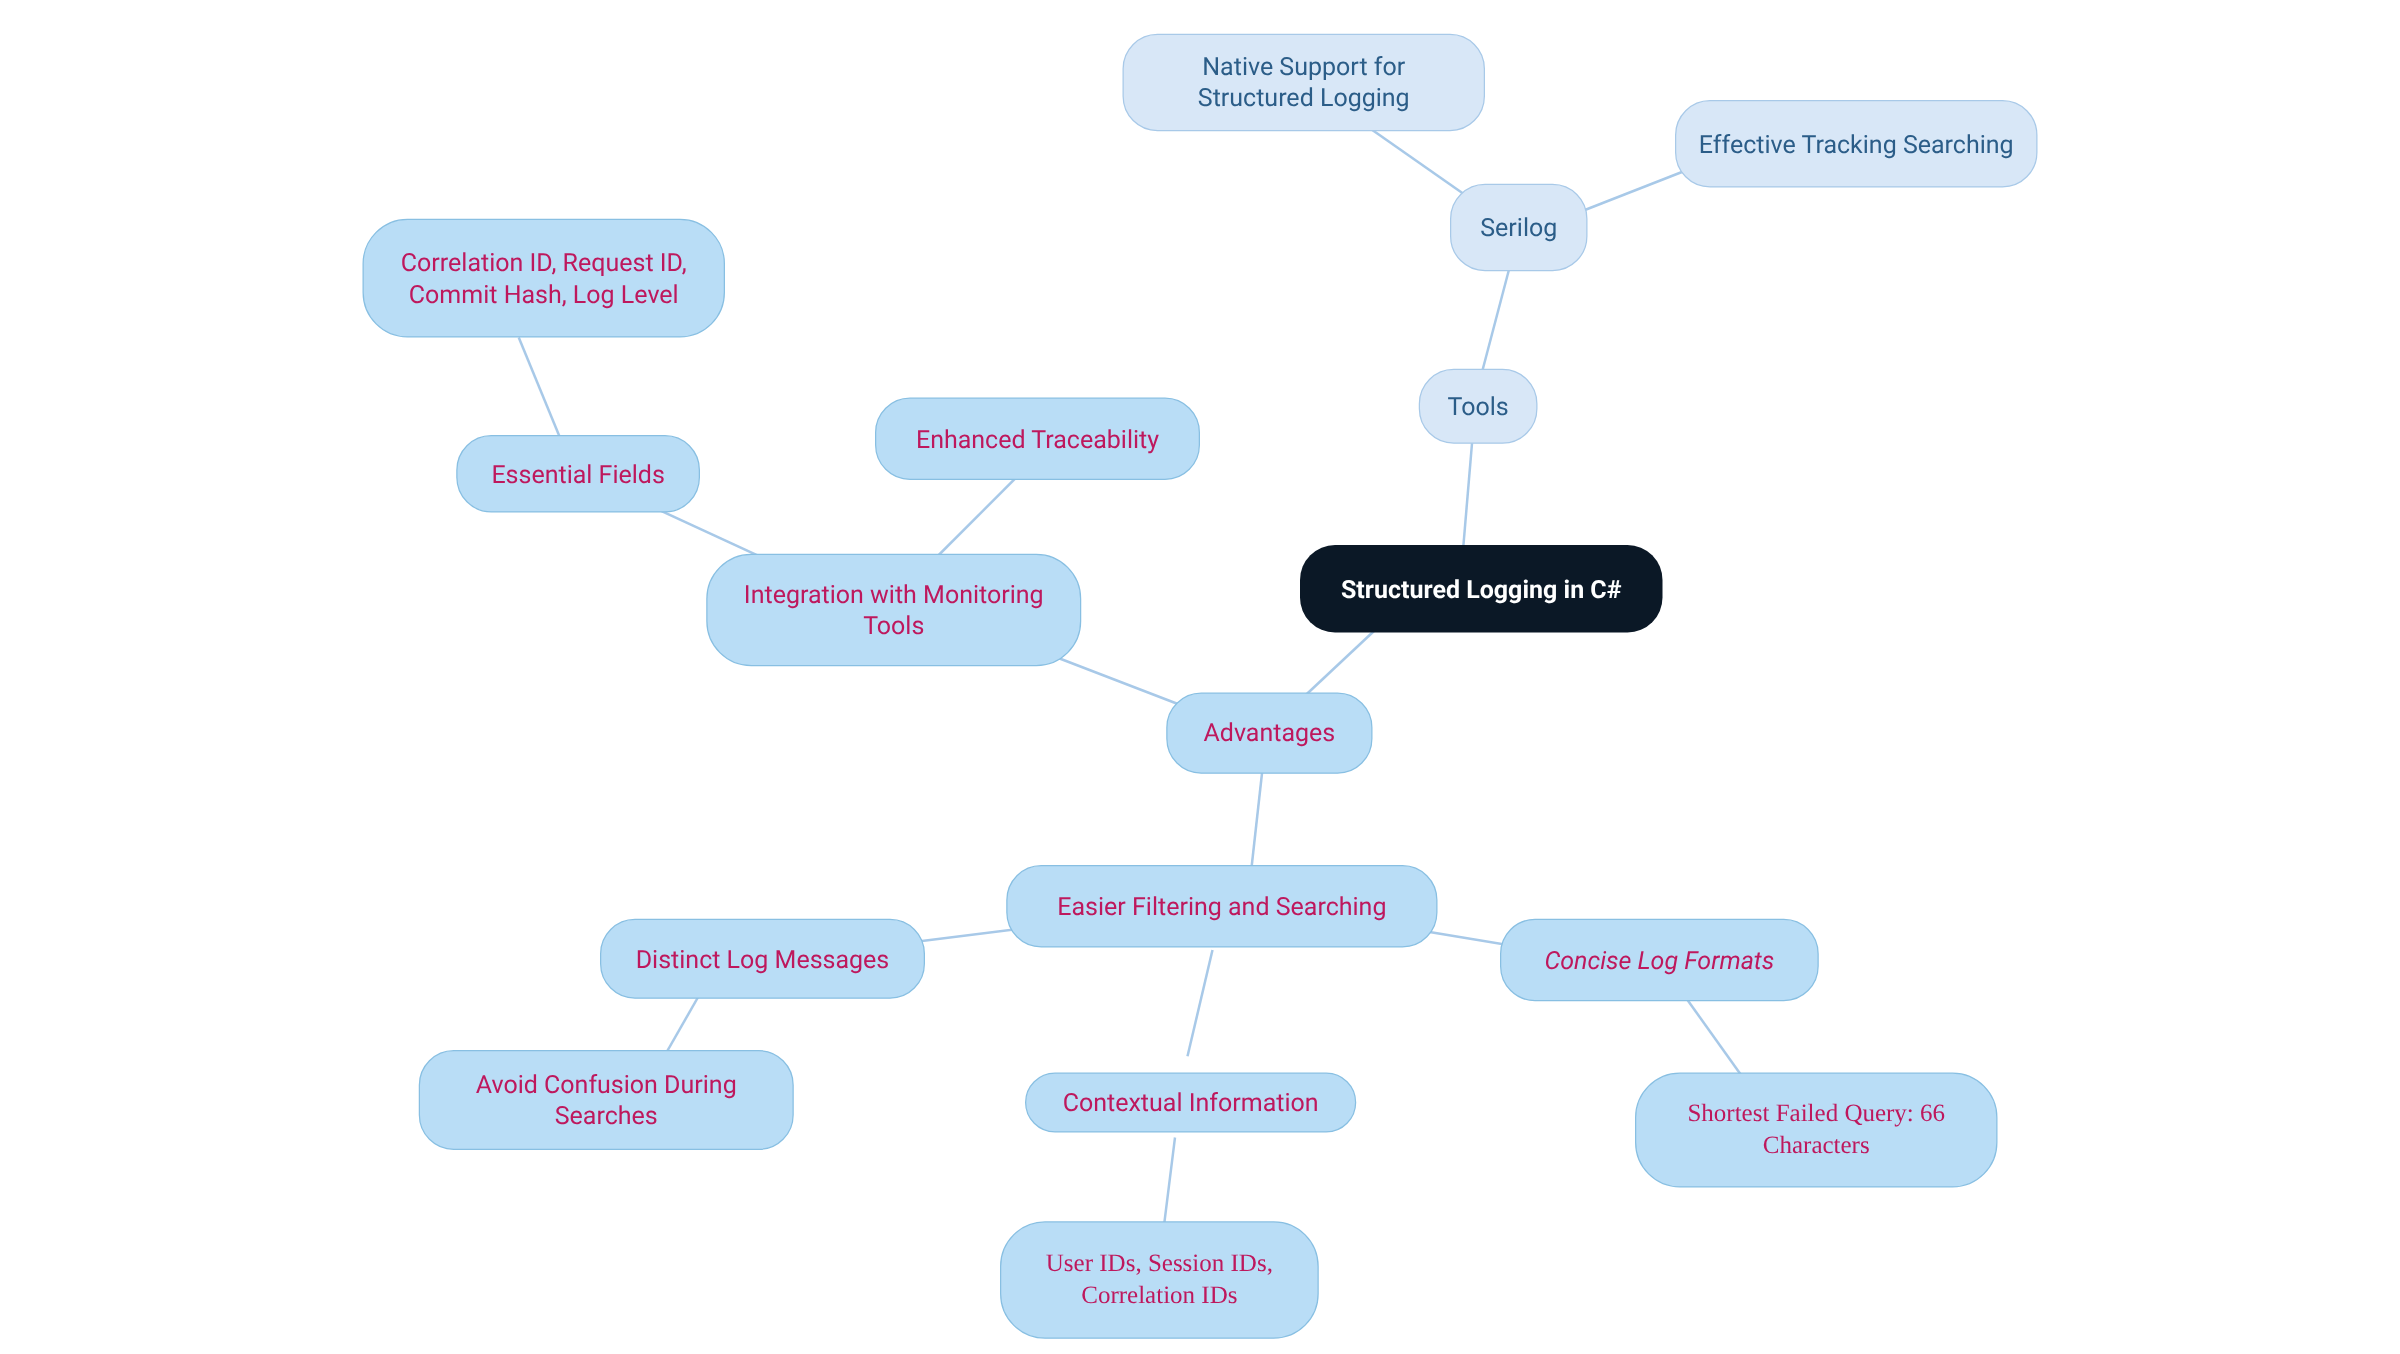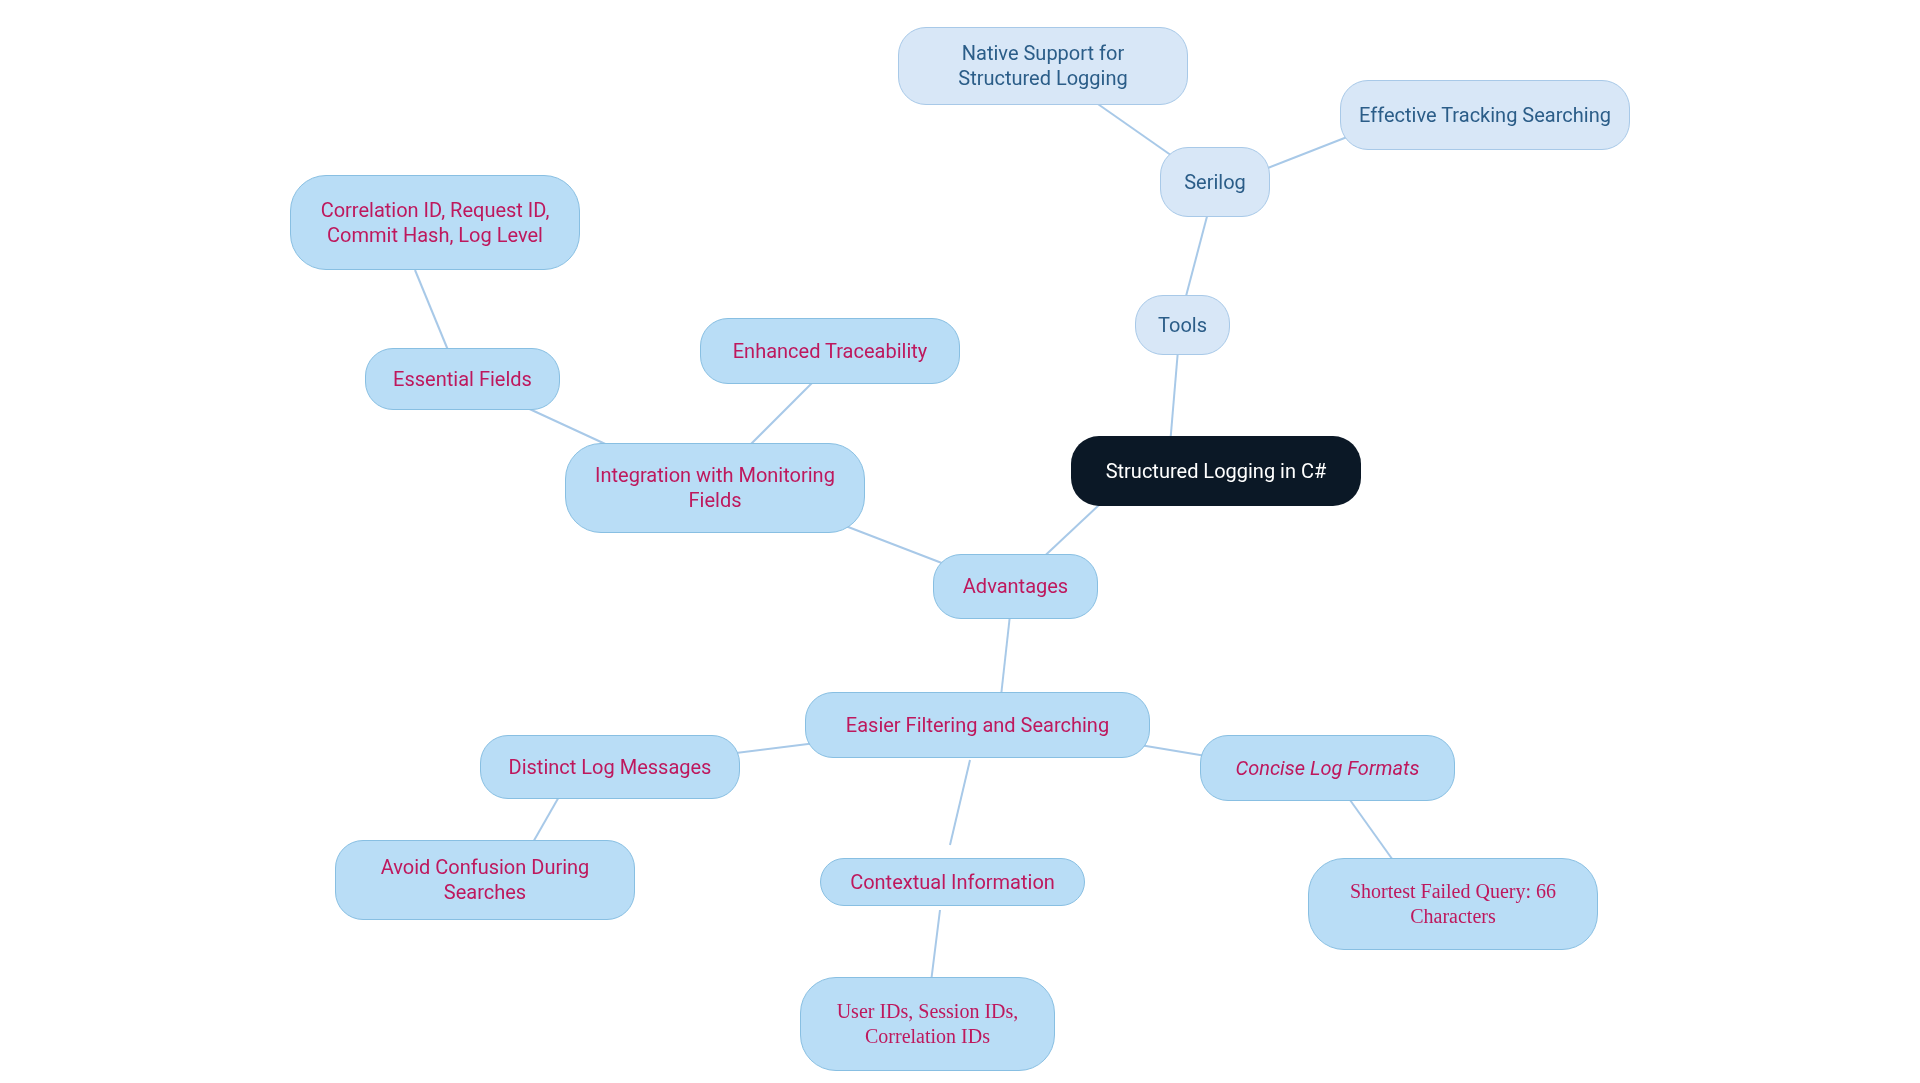--- a/index.html
+++ b/index.html
@@ -87,21 +87,21 @@
       <line x1="970" y1="760" x2="950" y2="845"></line>
 
       <line x1="940" y1="910" x2="930" y2="990"></line>
 
       <line x1="1140" y1="745" x2="1290" y2="770"></line>
 
       <line x1="1350" y1="800" x2="1400" y2="870"></line>
     </g>
   </svg>
 
-  <div class="node root" style="left:1071px; top:436px; width:290px; height:70px;">
+  <div class="node root" style="left:1040px; top:436px; width:290px; height:70px;font-weight:bold;">
     <span>Structured Logging in C#</span>
   </div>
 
   <div class="node pale" style="left:1135px; top:295px; width:95px; height:60px;">
     <span>Tools</span>
   </div>
 
   <div class="node pale" style="left:1160px; top:147px; width:110px; height:70px;">
     <span>Serilog</span>
   </div>
@@ -112,21 +112,21 @@
 
   <div class="node pale" style="left:1340px; top:80px; width:290px; height:70px;">
     <span>Effective Tracking Searching</span>
   </div>
 
   <div class="node light" style="left:933px; top:554px; width:165px; height:65px;">
     <span>Advantages</span>
   </div>
 
   <div class="node light" style="left:565px; top:443px; width:300px; height:90px; border-radius:36px;">
-    <span>Integration with Monitoring Fields</span>
+    <span>Integration with Monitoring Tools</span>
   </div>
 
   <div class="node light" style="left:365px; top:348px; width:195px; height:62px;">
     <span>Essential Fields</span>
   </div>
 
   <div class="node light" style="left:290px; top:175px; width:290px; height:95px; border-radius:36px;">
     <span>Correlation ID, Request ID, Commit Hash, Log Level</span>
   </div>
 

